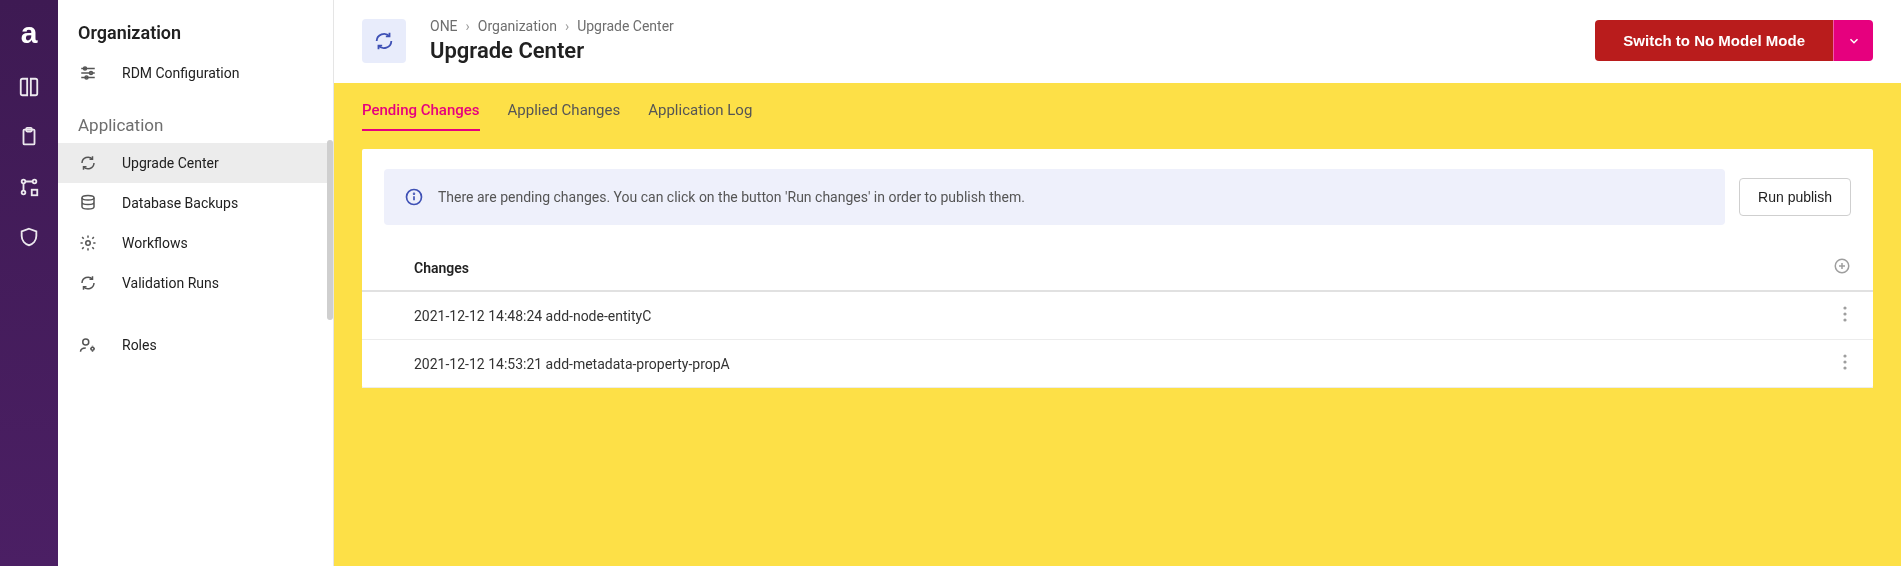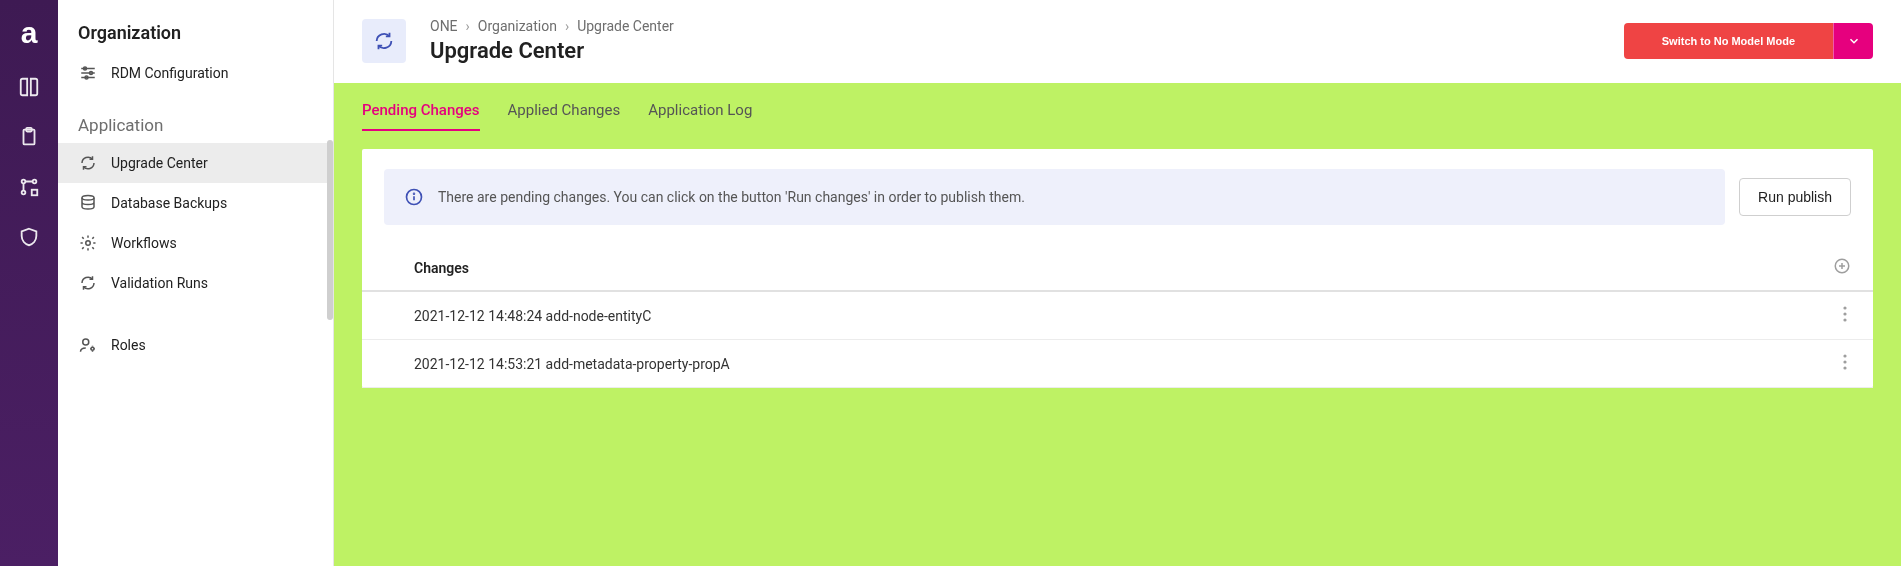--- a/index.html
+++ b/index.html
@@ -9,44 +9,44 @@
   
   .iconrail { width: 58px; background: linear-gradient(180deg, #3e1a53 0%, #4b1f64 100%); display: flex; flex-direction: column; align-items: center; padding-top: 18px; gap: 28px; color: #fff; flex-shrink: 0; }
   .iconrail .logo { font-size: 30px; font-weight: 700; line-height: 1; font-family: Arial, sans-serif; }
   .iconrail .rail-icon { width: 22px; height: 22px; display:flex; align-items:center; justify-content:center; color: #fff; opacity: 0.9; cursor: pointer; }
   .iconrail svg { width: 22px; height: 22px; stroke: currentColor; fill: none; stroke-width: 2; }
 
   
   .sidebar { width: 276px; background: #fff; border-right: 1px solid #e5e5e5; flex-shrink: 0; display: flex; flex-direction: column; position: relative; }
   .sidebar-title { padding: 22px 20px 10px 20px; font-size: 18px; font-weight: 600; }
   .sidebar-scroll { overflow-y: auto; flex: 1; position: relative; }
-  .side-item { display: flex; align-items: center; gap: 13px; padding: 10px 20px; color: #212121; cursor: pointer; }
+  .side-item { display: flex; align-items: center; gap: 24px; padding: 10px 20px; color: #212121; cursor: pointer; }
   .side-item.active { background: #ececec; }
   .side-item .sicon { width: 20px; height: 20px; display:flex; align-items:center; justify-content:center; color: #555; }
   .side-item .sicon svg { width: 18px; height: 18px; stroke: currentColor; fill: none; stroke-width: 2; }
   .side-section { padding: 22px 20px 8px 20px; color: #6e6e6e; font-size: 17px; }
   .sidebar .scroll-thumb { position: absolute; right: 0; top: 140px; width: 6px; height: 180px; background: #cfcfcf; border-radius: 3px; }
 
   
   .main { flex: 1; display: flex; flex-direction: column; background: #fff; }
 
   .header { display: flex; align-items: center; padding: 18px 28px 20px 28px; gap: 24px; background: #fff; }
   .header .refresh-box { width: 44px; height: 44px; background: #e8ecfb; border-radius: 4px; display:flex; align-items:center; justify-content:center; color: #3f51b5; cursor:pointer; }
   .header .refresh-box svg { width: 22px; height: 22px; stroke: currentColor; fill:none; stroke-width:2; }
   .header .title-block { display:flex; flex-direction:column; gap:4px; }
   .breadcrumb { color: #6e6e6e; font-size: 14px; display:flex; align-items:center; gap:8px; flex-wrap: wrap; }
   .breadcrumb .chev { color: #9e9e9e; }
   .page-title { font-size: 22px; font-weight: 600; }
   .header-spacer { flex:1; }
   .mode-btn-group { display:flex; }
-  .mode-btn { background: #ef4444; color: #fff; border: none; padding: 12px 38px; font-size: 11px; font-weight: 600; border-top-left-radius: 4px; border-bottom-left-radius: 4px; cursor:pointer; }
+  .mode-btn { background: #b91c1c; color: #fff; border: none; padding: 12px 28px; font-size: 15px; font-weight: 600; border-top-left-radius: 4px; border-bottom-left-radius: 4px; cursor:pointer; }
   .mode-btn-drop { background: #e6007e; color:#fff; border:none; border-left: 1px solid rgba(255,255,255,0.35); width: 40px; display:flex; align-items:center; justify-content:center; border-top-right-radius:4px; border-bottom-right-radius:4px; cursor:pointer; }
   .mode-btn-drop svg { width:14px; height:14px; stroke:#fff; fill:none; stroke-width:2.5; }
 
-  .content { background: #bef264; flex:1; padding: 0 0 0 0; }
+  .content { background: #fde047; flex:1; padding: 0 0 0 0; }
 
   .tabs { display:flex; gap: 28px; padding: 18px 28px 0 28px; border-bottom: none; }
   .tab { padding-bottom: 10px; color: #555; cursor:pointer; font-size: 15px; }
   .tab.active { color: #e6007e; border-bottom: 2px solid #e6007e; font-weight: 500; }
 
   .panel { background: #fff; margin: 18px 28px 0 28px; border-radius: 2px; }
 
   .alert-row { display:flex; align-items:center; gap: 14px; padding: 20px 22px; }
   .alert-box { flex:1; background: #eef0fb; border-radius: 4px; padding: 18px 20px; display:flex; align-items:center; gap: 14px; color: #555; }
   .alert-box .info-icon { width: 20px; height:20px; display:flex; align-items:center; justify-content:center; color: #3f51b5; }

